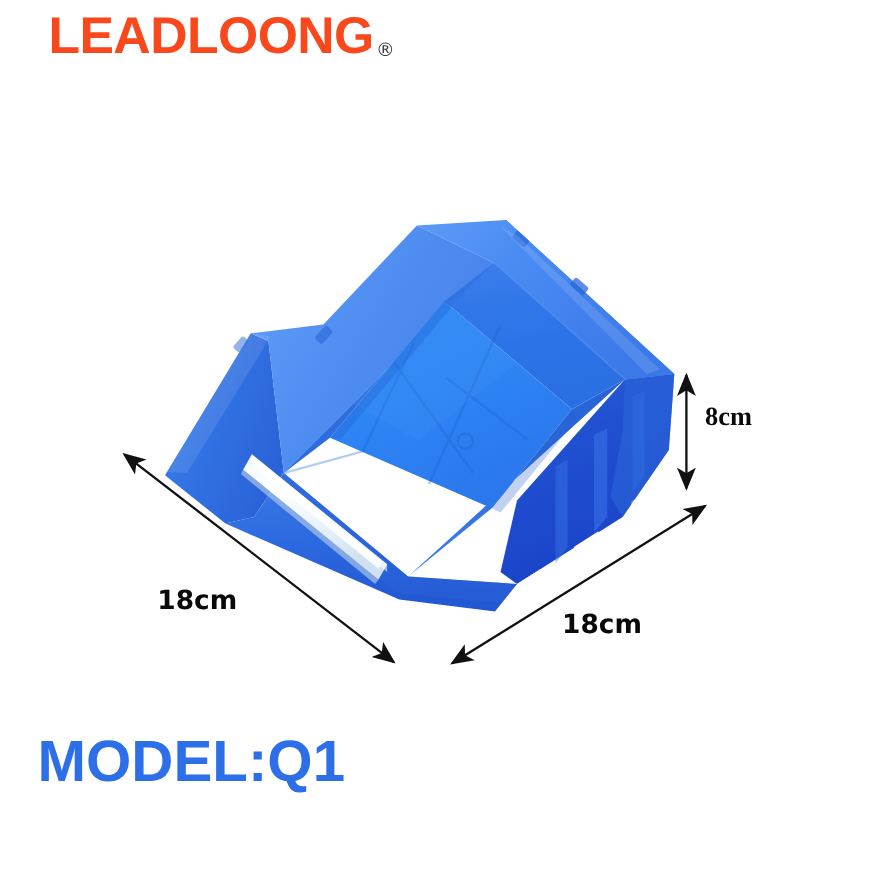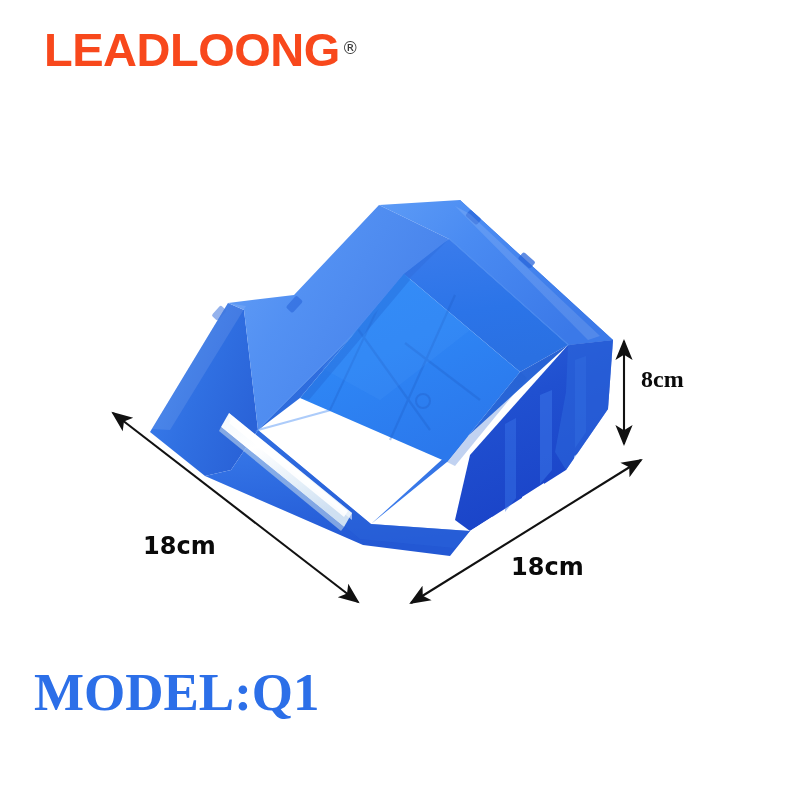--- a/index.html
+++ b/index.html
@@ -8,22 +8,22 @@
     width:800px;height:800px;
     background:#ffffff;
     font-family:"Liberation Sans","DejaVu Sans",sans-serif;
     overflow:hidden;
     position:relative;
   }
   #stage{position:relative;width:800px;height:800px;background:#fff;overflow:hidden;}
 
   
   #brand{
-    position:absolute;left:44px;top:26px;
-    display:flex;align-items:center;
+    position:absolute;left:44px;top:8px;
+    display:flex;align-items:flex-end;
     line-height:1;
     user-select:none;
   }
   #brand-text{
     font-size:47px;
     font-weight:700;
     letter-spacing:-0.5px;
     color:#f8481c;
     font-family:"Liberation Sans","DejaVu Sans",sans-serif;
   }
@@ -35,21 +35,21 @@
     font-family:"DejaVu Sans",sans-serif;
   }
 
   
   #model-caption{
     position:absolute;left:34px;top:662px;
     font-size:53px;
     font-weight:700;
     color:#2c6fe8;
     letter-spacing:0px;
-    font-family:Liberation Serif, serif;
+    font-family:Liberation Sans, sans-serif;
     user-select:none;
   }
 
   
   .dim-label{
     position:absolute;
     font-size:24px;
     font-weight:700;
     color:#0a0a0a;
     font-family:"DejaVu Sans","Liberation Sans",sans-serif;

